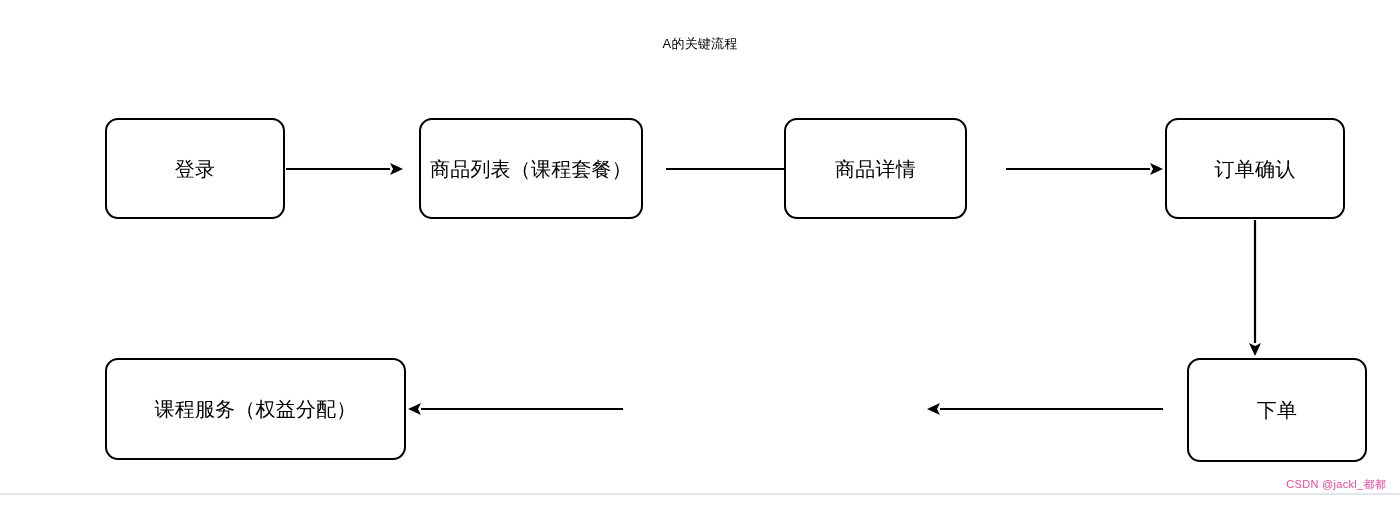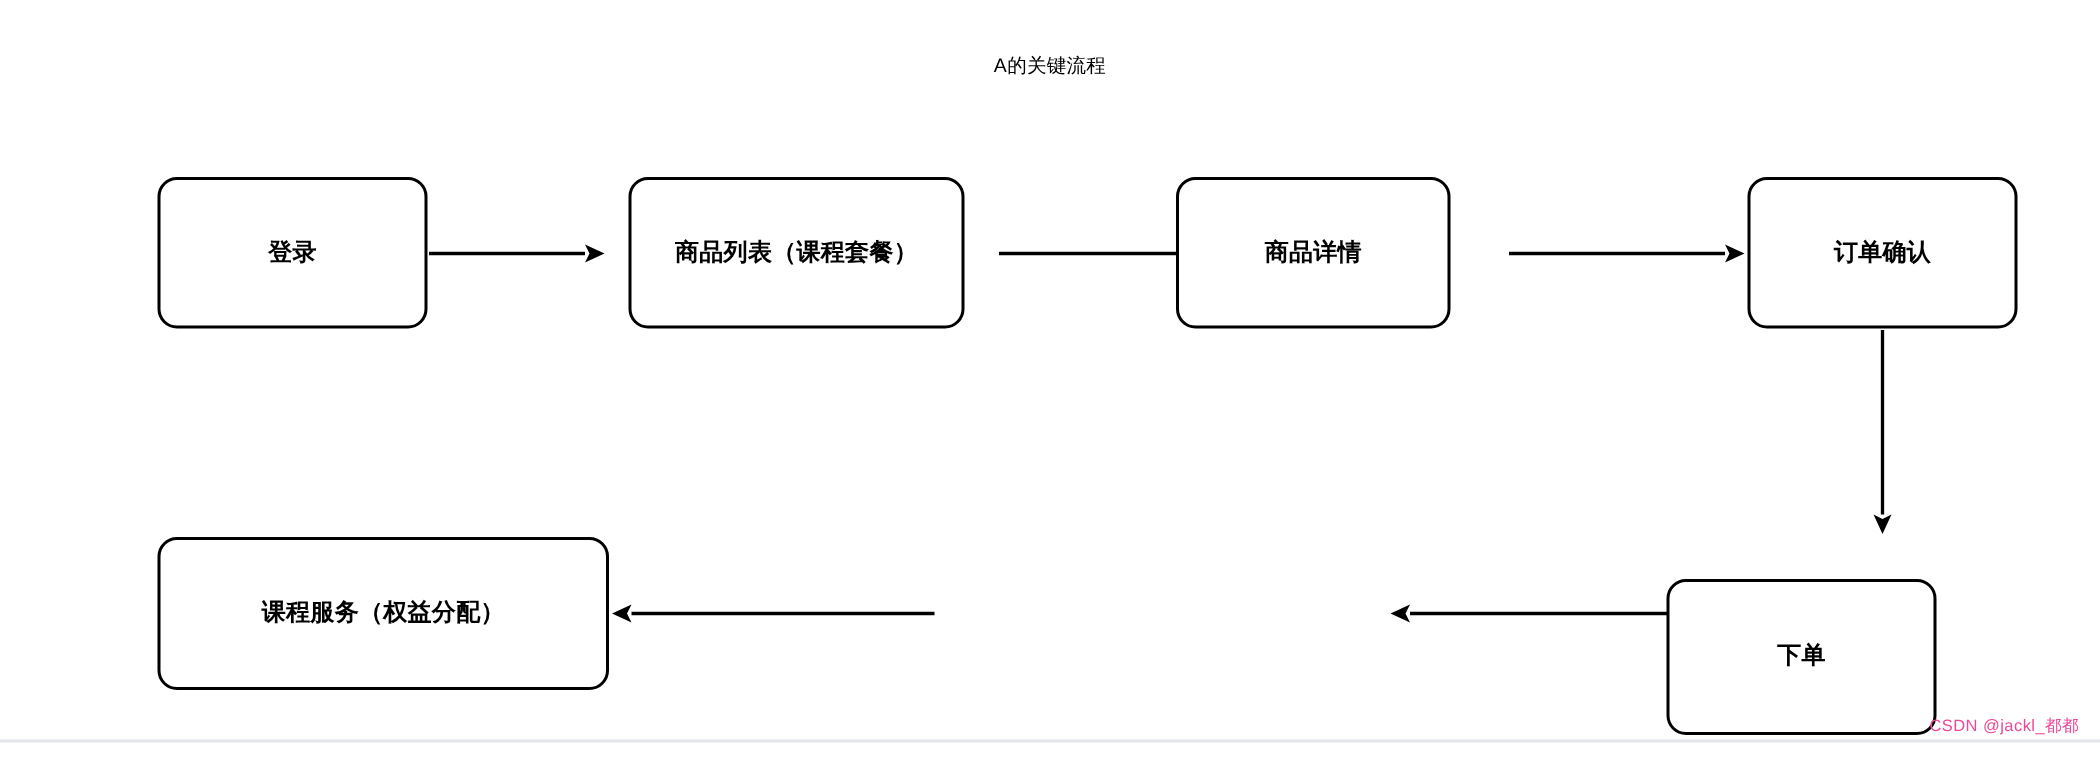--- a/index.html
+++ b/index.html
@@ -41,26 +41,25 @@
     position: absolute;
     box-sizing: border-box;
     background: #ffffff;
     border: 2px solid #000000;
     border-radius: 13px;
     display: flex;
     align-items: center;
     justify-content: center;
   }
   .node-label {
-    font-size: 16px;
+    font-size: 20px;
     line-height: 26px;
     color: #000000;
     white-space: nowrap;
     letter-spacing: 0.2px;
-    font-weight: bold;
   }
   .watermark {
     position: absolute;
     right: 14px;
     top: 474px;
     font-size: 11px;
     line-height: 20px;
     color: #ec4899;
     white-space: nowrap;
     letter-spacing: 0.3px;
@@ -122,21 +121,21 @@
 
   <div class="node" style="left: 105px; top: 358px; width: 301px; height: 102px;">
     <span class="node-label">课程服务（权益分配）</span>
   </div>
 
   <div class="node" style="left: 1165px; top: 118px; width: 180px; height: 101px;">
     <span class="node-label">订单确认</span>
   </div>
 
 
-  <div class="node" style="left: 1111px; top: 358px; width: 180px; height: 104px; margin-top: 28px;">
+  <div class="node" style="left: 1187px; top: 358px; width: 180px; height: 104px;">
     <span class="node-label">下单</span>
   </div>
 
   <div class="footer-rule"></div>
 
   <div class="watermark">CSDN @jackl_都都</div>
 
 </div>
 
 </body></html>

